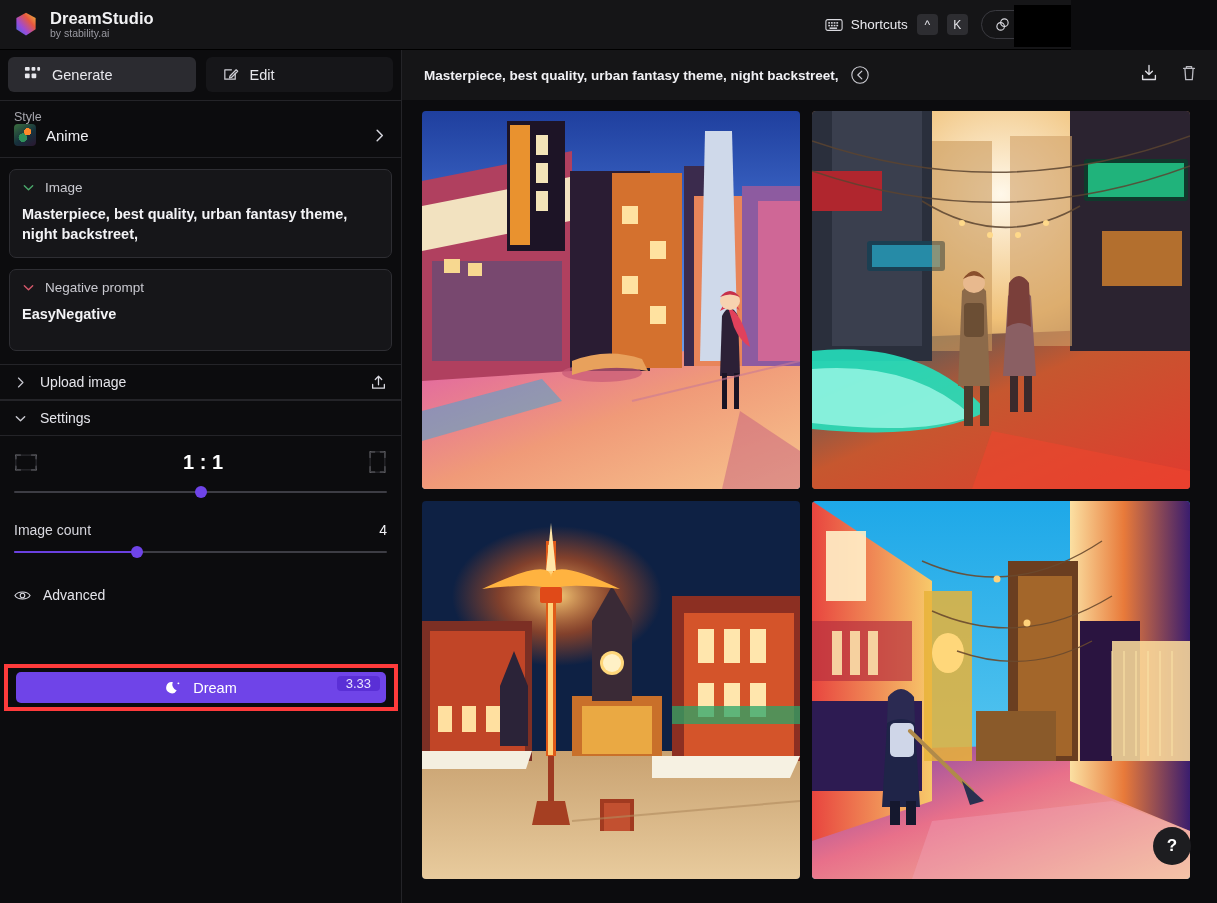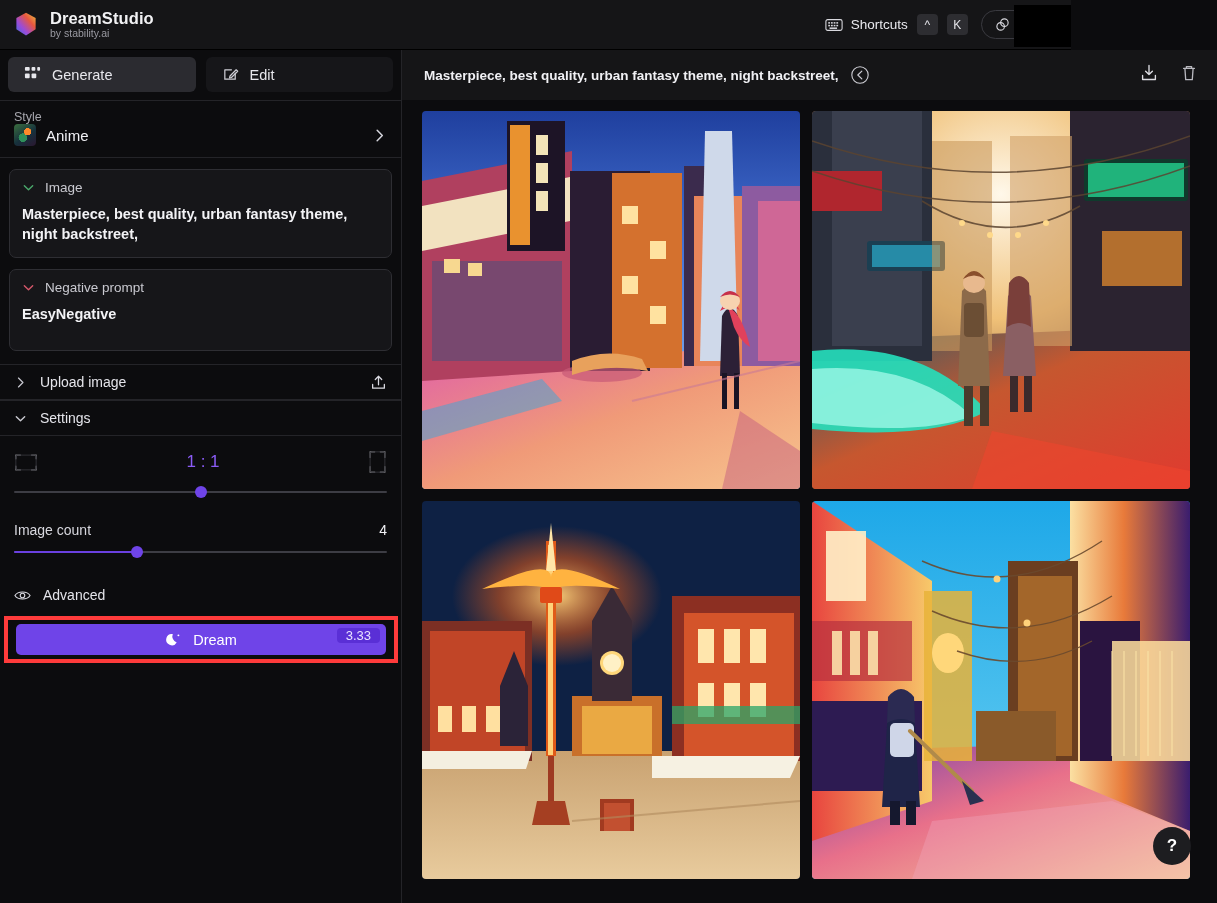--- a/index.html
+++ b/index.html
@@ -99,21 +99,21 @@
     font-size: 14px; color: #e4e4ea;
   }
   #upload-row { margin-top: 13px; justify-content: space-between; }
   .row-toggle .trail { margin-left: auto; display: flex; align-items: center; }
 
   .settings-body { padding: 0 14px; }
   .ratio-row {
     display: flex; align-items: center; justify-content: space-between;
     height: 40px; margin-top: 6px;
   }
-  .ratio-val { font-size: 17px; color: #8b5cf6; font-weight: normal; }
+  .ratio-val { font-size: 20px; color: #ffffff; font-weight: bold; }
   .frame-ico { opacity: .55; }
 
   .slider { position: relative; height: 16px; margin-top: 2px; }
   .slider .track {
     position: absolute; left: 0; right: 0; top: 7px; height: 2px;
     background: #3d3d44; border-radius: 2px;
   }
   .slider .fill {
     position: absolute; left: 0; top: 7px; height: 2px;
     background: #6a40e0; border-radius: 2px;
@@ -131,21 +131,21 @@
   .count-val { font-size: 14px; color: #f2f2f6; }
 
   .advanced-row {
     display: flex; align-items: center; gap: 12px;
     padding: 0 14px; height: 34px; margin-top: 18px;
     font-size: 14px; color: #e4e4ea;
   }
 
   
   .dream-wrap {
-    position: absolute; left: 4px; top: 566px; width: 394px; height: 47px;
+    position: absolute; left: 4px; top: 614px; width: 394px; height: 47px;
     border: 4px solid #ff3b3b; background: #0c0c0e;
   }
   .dream-btn {
     position: absolute; left: 8px; top: 4px; width: 370px; height: 31px;
     background: #6f44e8; border-radius: 5px;
     display: flex; align-items: center; justify-content: center; gap: 11px;
   }
   .dream-label { font-size: 14.5px; color: #fff; }
   .dream-cost {
     position: absolute; right: 6px; top: 4px;

